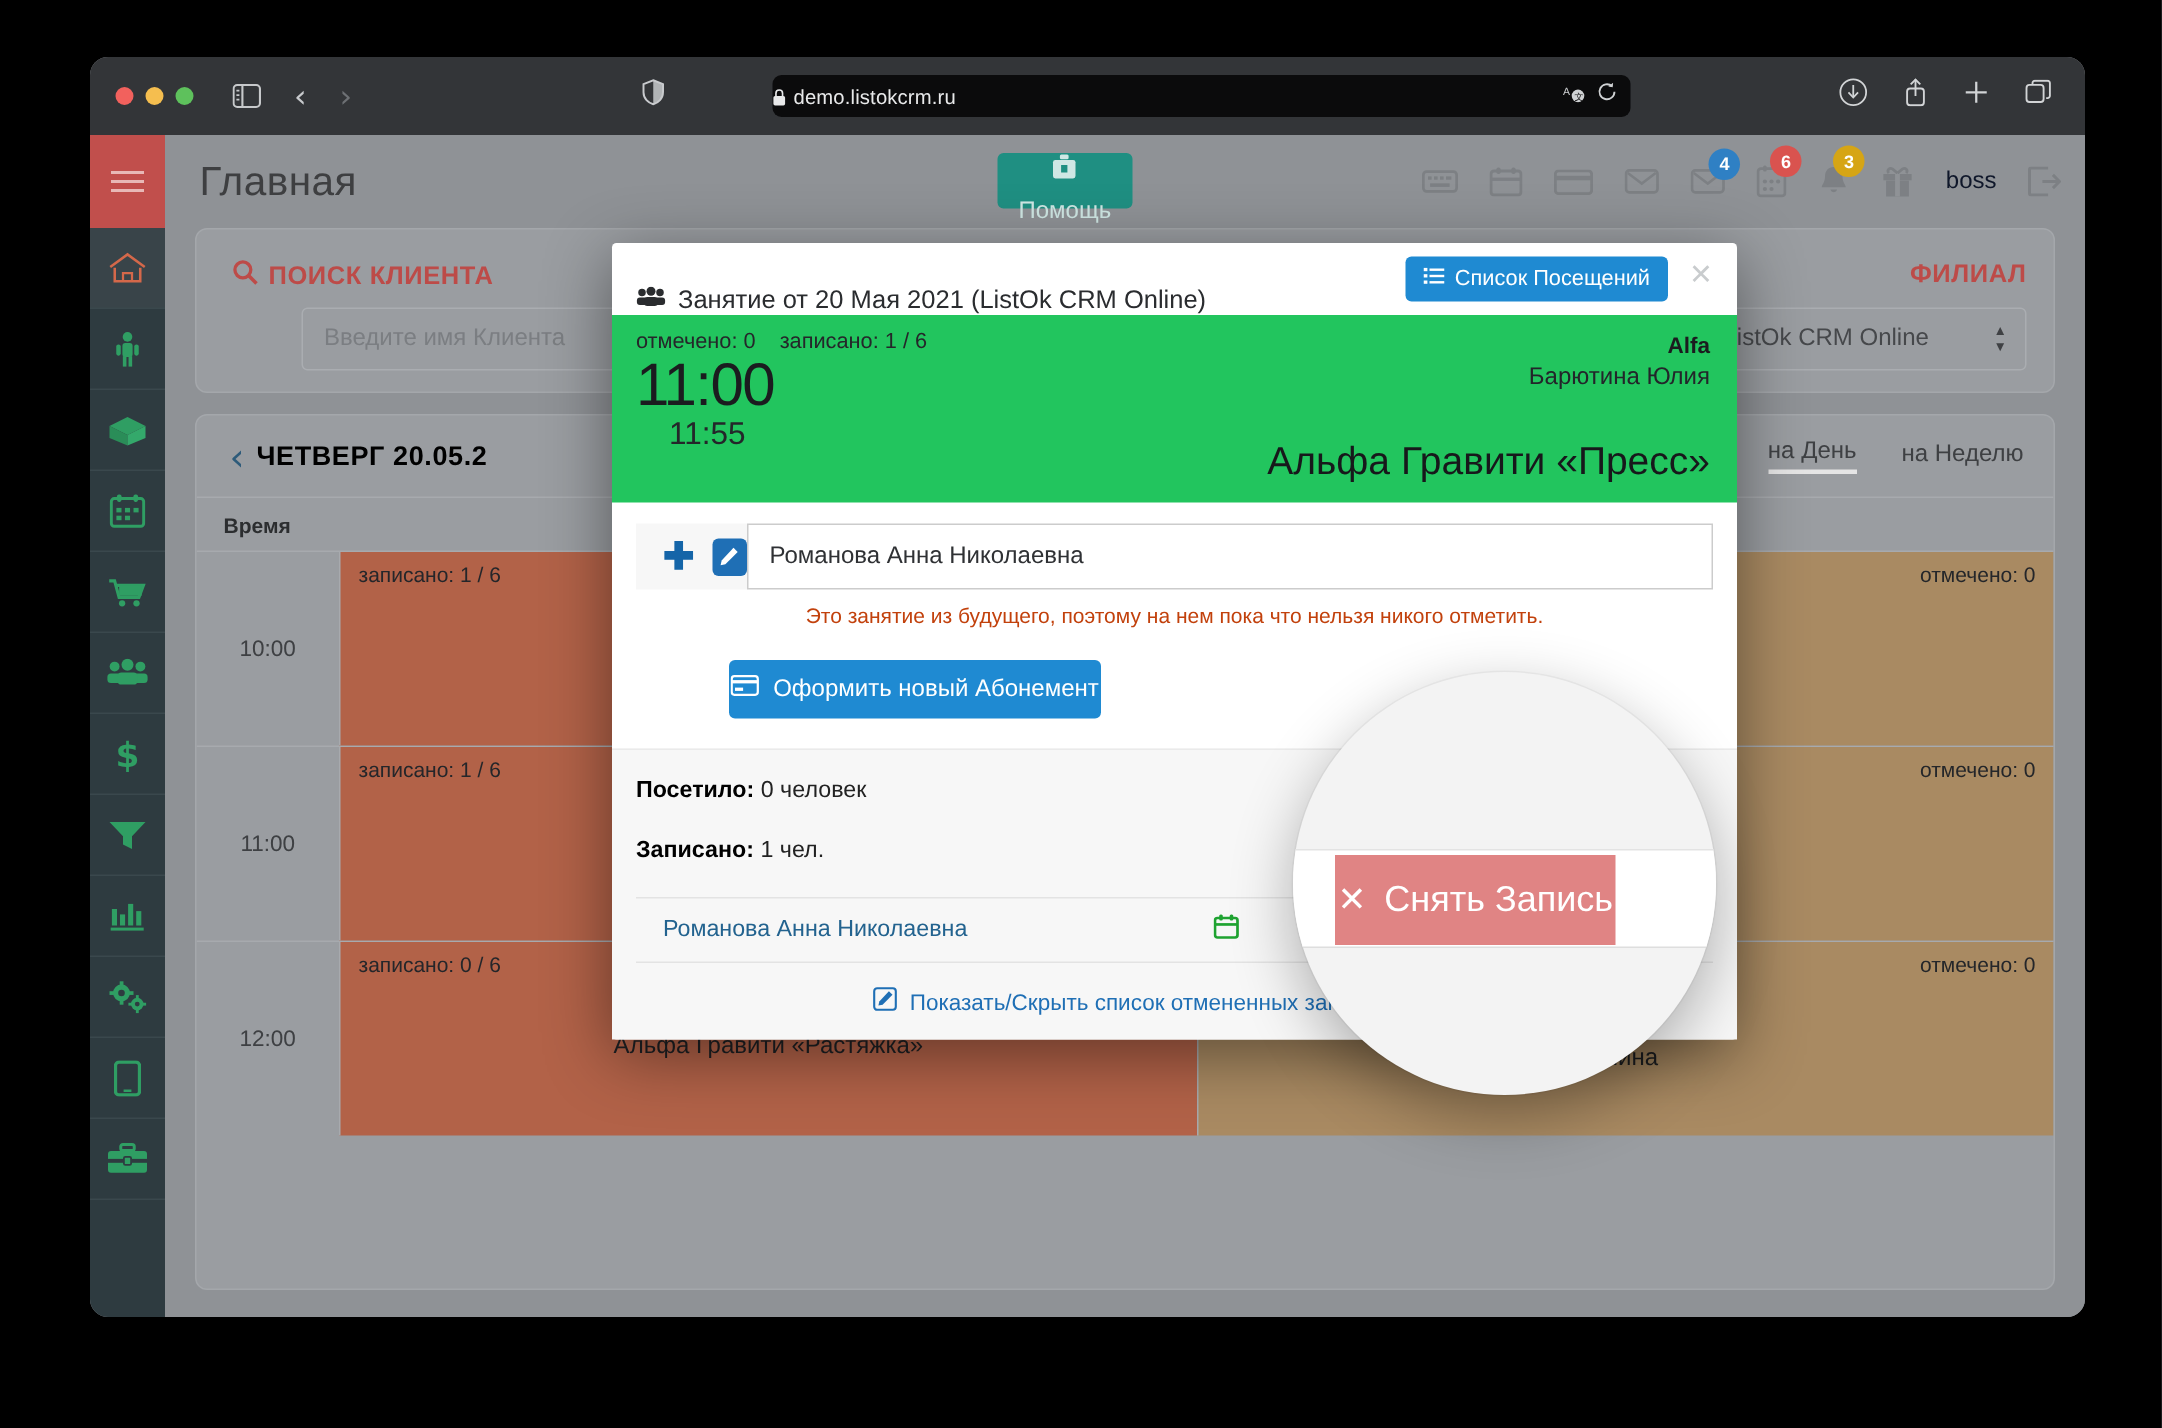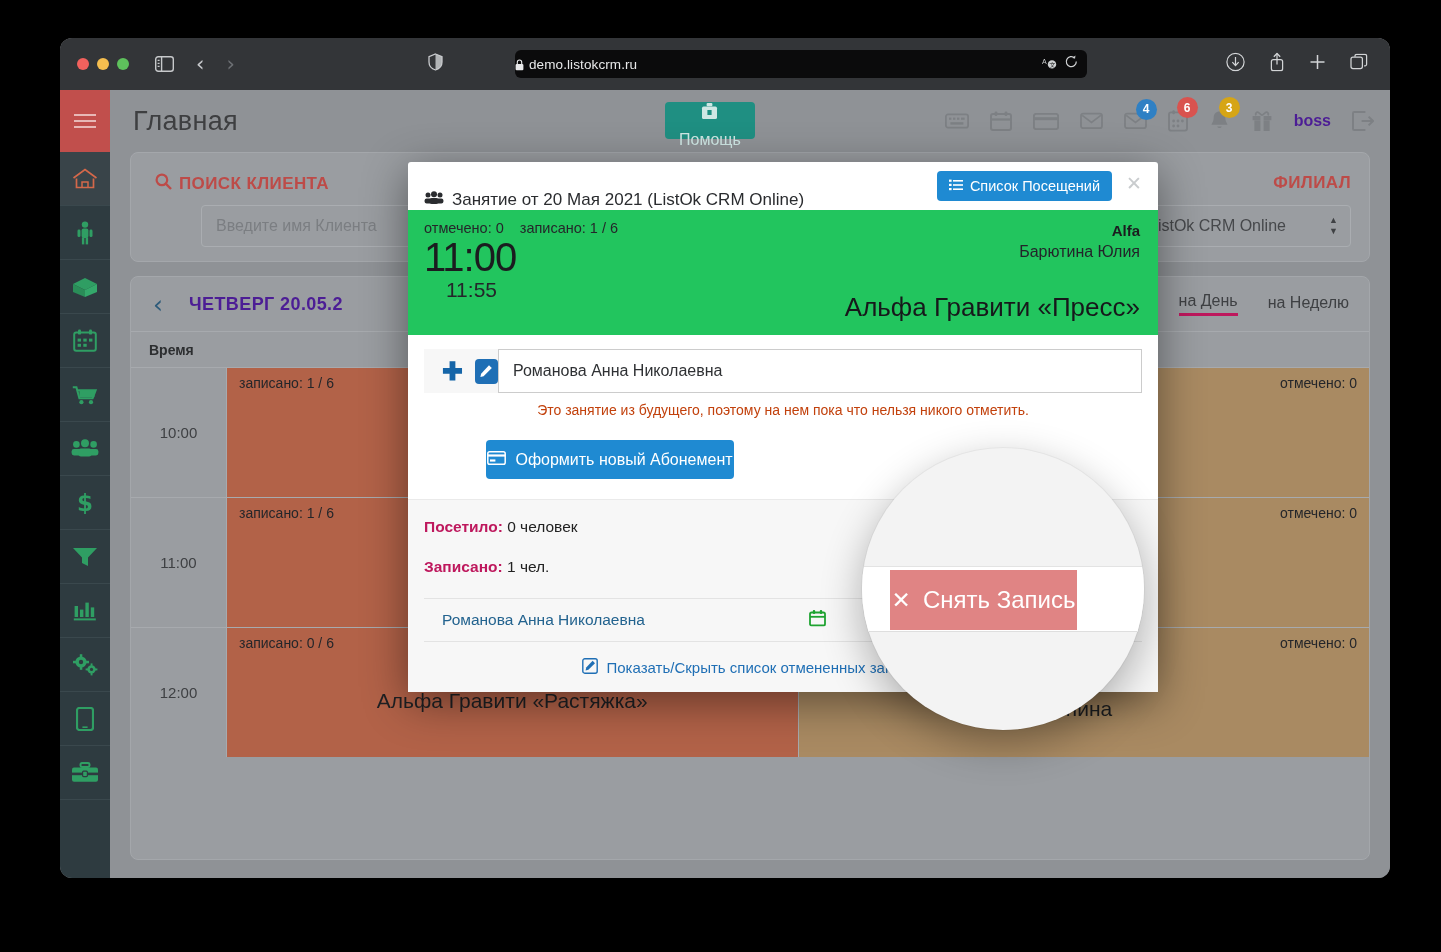--- a/index.html
+++ b/index.html
@@ -70,21 +70,21 @@
     font-size:16px;
     flex-direction:column;
   }
   .topbar-icons { position:absolute; right:16px; top:0; height:62px; display:flex; align-items:center; gap:21px;}
   .tb-ic { position:relative; color:#7d8084; display:flex; align-items:center;}
   .badge {
     position:absolute; top:-13px; right:-10px; min-width:21px; height:21px; border-radius:50%;
     color:#fff; font-size:12px; display:flex; align-items:center; justify-content:center; font-weight:bold;
   }
   .badge.blue{background:#2f80c4;} .badge.red{background:#d9534f;} .badge.amber{background:#d6a515;}
-  .tb-user { color:#4c1d95; font-size:16px;font-weight:bold;}
+  .tb-user { color:#0f172a; font-size:16px;}
 
   .content { position:absolute; left:20px; top:62px; right:20px; bottom:18px; }
   .panel {
     background:#9a9da1; border-radius:8px; border:1px solid #a4a7ab;
   }
   .search-panel { height:110px; position:relative; margin-bottom:14px;}
   .search-title {
     position:absolute; left:24px; top:20px; color:#bd4b48; font-size:17px; font-weight:bold; letter-spacing:.4px;
     display:flex; align-items:center; gap:7px;
   }
@@ -100,44 +100,44 @@
     position:absolute; right:18px; top:52px; width:215px; height:42px;
     background:#9a9da1; border:1px solid #aaadb1; border-radius:4px;
     display:flex; align-items:center; padding:0 12px; color:#46484b; font-size:16px;
     justify-content:space-between;
   }
   .spin { display:flex; flex-direction:column; gap:3px; color:#3f4144; font-size:9px; line-height:.8;}
 
   .cal-panel { position:absolute; left:0; right:0; top:124px; bottom:0; overflow:hidden;}
   .cal-head { height:54px; position:relative; display:flex; align-items:center;}
   .cal-prev { margin-left:22px; color:#2d5b7a; font-size:25px; line-height:1; font-family:"DejaVu Sans", sans-serif;}
-  .cal-date { margin-left:26px; color:#4c1d95; font-size:18px; font-weight:bold; letter-spacing:.4px;}
+  .cal-date { margin-left:8px; color:#000000; font-size:18px; font-weight:bold; letter-spacing:.4px;}
   .cal-tabs { position:absolute; right:20px; top:0; height:54px; display:flex; align-items:center; gap:30px;}
   .cal-tab { color:#3e4043; font-size:16px; padding-bottom:3px;}
-  .cal-tab.active { border-bottom:3px solid #be185d; }
+  .cal-tab.active { border-bottom:3px solid #e5e5e5; }
 
   .cal-colhead { height:36px; border-top:1px solid #a7aaae; display:flex; align-items:center;}
   .colhead-time { width:95px; padding-left:18px; color:#2c2e30; font-size:14px; font-weight:bold;}
 
   .cal-body { position:absolute; left:0; right:0; top:90px; bottom:0; }
   .cal-row { display:flex; height:130px; border-top:1px solid #a7aaae;}
   .cal-time {
     width:95px; flex:none; display:flex; align-items:center; justify-content:center;
     color:#3e4043; font-size:15px;
   }
   .cal-cell { flex:1; position:relative; padding:8px 12px; border-left:1px solid #a7aaae;}
   .cal-cell.c1 { background:#b26248; }
   .cal-cell.c2 { background:#a98a62; }
   .cell-left { position:absolute; left:12px; top:7px; font-size:14px; color:#24262a;}
   .cell-right { position:absolute; right:12px; top:7px; font-size:14px; color:#24262a;}
   .cell-center { position:absolute; left:0; right:0; top:27px; text-align:center; color:#1e2023;}
   .cell-time { font-size:27px; }
   .cell-time small { font-size:20px; }
   .cell-trainer { font-size:14px; margin-top:2px;}
-  .cell-name { font-size:21px; margin-top:3px;text-align:center;}
+  .cell-name { font-size:16px; margin-top:3px;text-align:center;}
 
   
   .modal {
     position:absolute; left:348px; top:124px; width:750px;
     background:#fff; border-radius:3px;
     box-shadow: 0 10px 45px rgba(0,0,0,0.45);
     z-index: 40;
   }
   .modal-head {
     height:48px; display:flex; align-items:flex-end; padding:0 12px 0 16px; position:relative;
@@ -171,21 +171,21 @@
     display:flex; align-items:center; padding-left:14px; font-size:16px; color:#2f3134;
   }
   .note { text-align:center; font-size:14px; color:#c2410c; margin-top:9px;}
   .abon-btn {
     margin:22px 0 0 62px; height:39px; width:248px;
     background:#1f8ad2; color:#fff; border-radius:4px;
     display:flex; align-items:center; justify-content:center; gap:9px; font-size:16px;
   }
   .modal-sec2 { background:#f7f7f7; padding:18px 16px 4px; border-top:1px solid #eaeaea;}
   .stat { font-size:15.5px; color:#222; margin-bottom:22px;}
-  .stat b { color:#be185d; }
+  .stat b { color:#000000; }
   .attendee-row {
     border-top:1px solid #e3e3e3; border-bottom:1px solid #e3e3e3;
     height:44px; display:flex; align-items:center; padding:0 14px 0 18px; position:relative;
   }
   .attendee-name { color:#23638f; font-size:15.5px;}
   .attendee-cal { position:absolute; left:385px; top:50%; transform:translateY(-50%); color:#1fa331;}
   .snyat-btn {
     position:absolute; right:14px; top:50%; transform:translateY(-50%);
     background:#e08484; color:#fff; height:30px; padding:0 14px; border-radius:2px;
     display:flex; align-items:center; gap:7px; font-size:14px;

